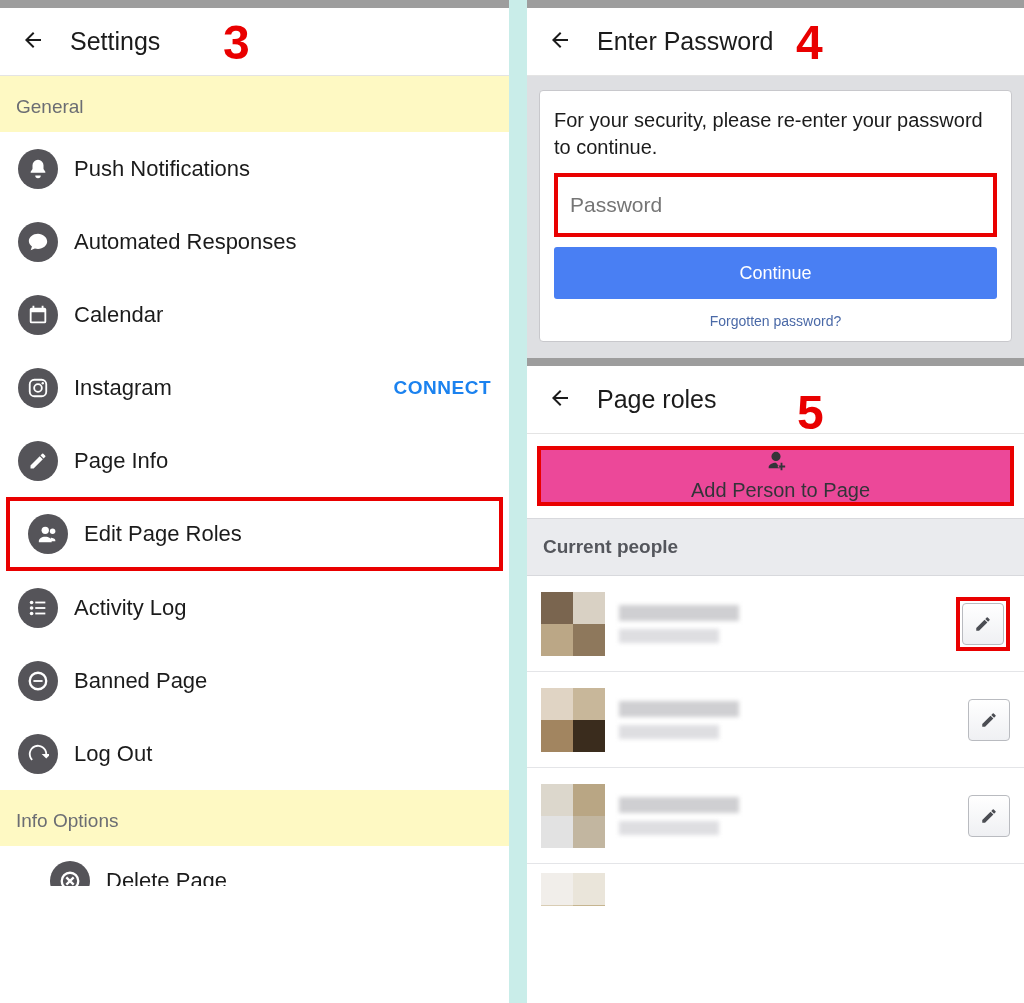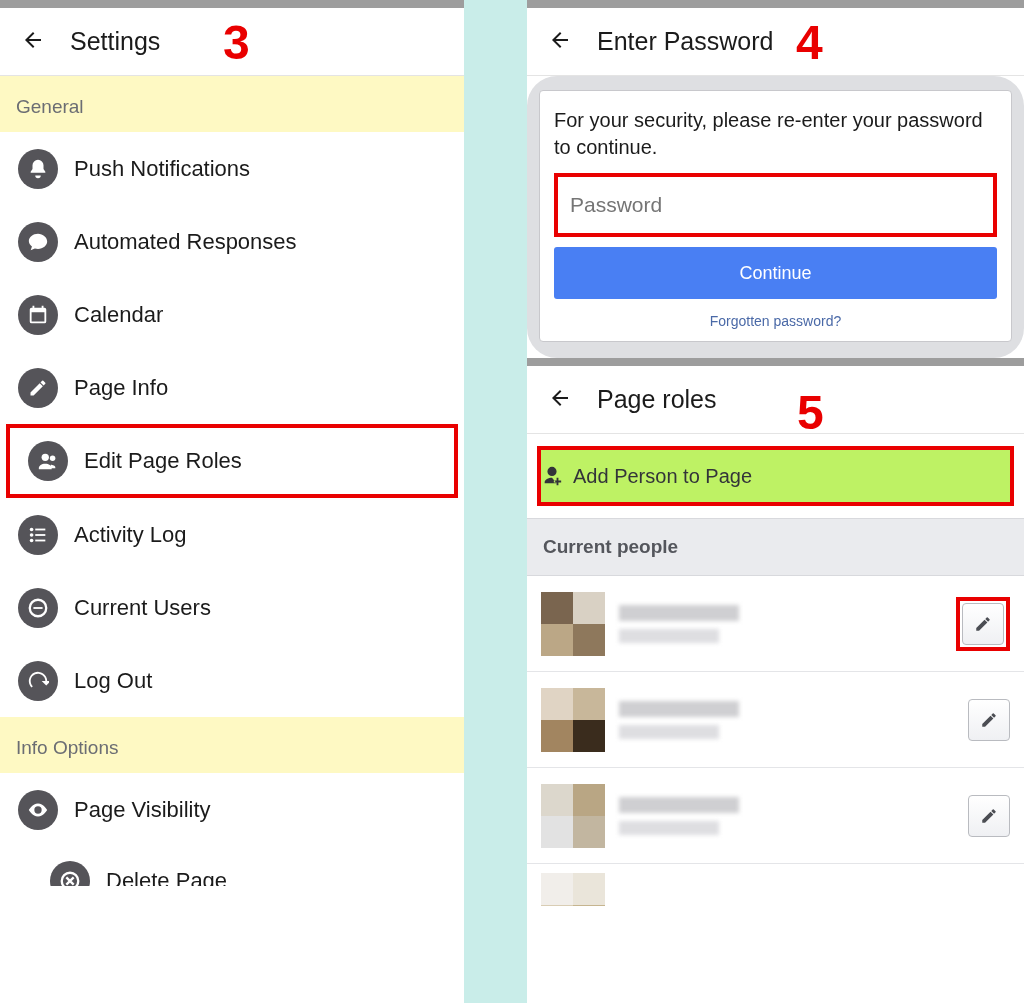--- a/index.html
+++ b/index.html
@@ -1,51 +1,51 @@
 <!DOCTYPE html>
 <html><head>
 <meta charset="utf-8">
 <style>
   * { box-sizing: border-box; margin: 0; padding: 0; }
   html, body { width: 1024px; height: 1003px; font-family: -apple-system, Helvetica, Arial, sans-serif; background:#c9ede9; overflow:hidden; }
   .stage { position:relative; width:1024px; height:1003px; }
   .phone { position:absolute; background:#fff; }
-  .phone.left  { left:0; top:0; width:464px; height:1003px; }
+  .phone.left  { left:0; top:0; width:509px; height:1003px; }
   .phone.right { left:527px; top:0; width:497px; height:1003px; }
   .graybar { height:8px; background:#9d9d9d; }
 
   .header { display:flex; align-items:center; height:68px; background:#fff; padding:0 18px; border-bottom:1px solid #e4e4e4; }
   .header .back { width:30px; text-align:center; cursor:pointer; }
   .header .back svg { width:24px; height:24px; }
   .header .title { font-size:25px; font-weight:500; color:#1b1b1b; margin-left:22px; }
 
   .step-num { position:absolute; font-size:48px; font-weight:900; color:#e90000; font-family: Arial Black, Arial, sans-serif; }
 
   
   .section-head { background:#fef9c3; color:#6b6d73; font-size:19px; padding:20px 16px 14px 16px; font-weight:500; }
   .item { display:flex; align-items:center; height:73px; padding:0 18px; background:#fff; cursor:pointer; }
   .item .icon { width:40px; height:40px; border-radius:50%; background:#555459; display:flex; align-items:center; justify-content:center; flex-shrink:0; }
   .item .icon svg { fill:#fff; }
   .item .label { font-size:22px; color:#1b1b1b; margin-left:16px; flex:1; }
   .item .action { font-size:19px; font-weight:800; color:#1b82ef; letter-spacing:.5px; }
   .redbox { border:4px solid #e90000; }
 
   
-  .pw-area { background:#dedfe2; padding:14px 12px 16px 12px;border-radius:30px; }
+  .pw-area { background:#dedfe2; padding:14px 12px 16px 12px; }
   .card { background:#fff; border:1px solid #c8c8cc; border-radius:4px; padding:16px 14px 8px 14px; }
   .card .msg { font-size:20px; color:#1b1b1b; line-height:1.35; }
   .pw-input { margin-top:12px; border:4px solid #e90000; }
   .pw-input input { width:100%; height:56px; border:0; outline:0; font-size:21px; color:#4d7c0f; padding:0 12px; background:#fff; }
   .btn-primary { display:flex; align-items:center; justify-content:center; height:52px; background:#497ff3; color:#fff; font-size:18px; border-radius:3px; margin-top:10px; cursor:pointer; }
   .forgot { text-align:center; color:#4a69a7; font-size:14px; margin:14px 0 4px 0; cursor:pointer; }
 
   
   .roles { }
   .addbox { margin:12px 10px; }
-  .addbox .inner { border:4px solid #e90000; height:60px; display:flex; align-items:center; justify-content:flex-start; background:#bef264; cursor:pointer; }
+  .addbox .inner { border:4px solid #e90000; height:60px; display:flex; align-items:center; justify-content:space-between; background:#ec4899; cursor:pointer;flex-direction:column; }
   .addbox .inner span { font-size:20px; color:#333439; margin-left:10px; }
   .subhead { background:#eaebee; color:#54565c; font-weight:700; font-size:19px; padding:17px 16px; border-top:1px solid #d8d9dd; border-bottom:1px solid #d8d9dd; }
   .person { display:flex; align-items:center; height:96px; padding:0 14px; border-bottom:1px solid #e4e5e8; background:#fff; }
   .avatar { width:64px; height:64px; background:#bdbdbd; display:grid; grid-template-columns:1fr 1fr; grid-template-rows:1fr 1fr; }
   .avatar div { background:#c7c7c7; }
   .avatar div:nth-child(1){background:#7a654f;} .avatar div:nth-child(2){background:#d9d1c4;}
   .avatar div:nth-child(3){background:#bba786;} .avatar div:nth-child(4){background:#8e785c;}
   .person .meta { flex:1; margin-left:14px; }
   .person .meta .n1 { width:120px; height:16px; background:#cfcfd2; margin-bottom:8px; filter:blur(2px); }
   .person .meta .n2 { width:100px; height:14px; background:#dedee1; filter:blur(2px);}
@@ -99,20 +99,31 @@
     <div class="item">
       <span class="icon">
           <svg width="22" height="22" viewBox="0 0 24 24">
             <path d="M19 4h-1V2h-2v2H8V2H6v2H5a2 2 0 0 0-2 2v13a2 2 0 0 0 2 2h14a2 2 0 0 0 2-2V6a2 2 0 0 0-2-2zm0 15H5V9h14z"></path>
           </svg>
         </span>
       <span class="label">Calendar</span>
     </div>
     <div class="item">
       <span class="icon">
+          <svg width="22" height="22" viewBox="0 0 24 24">
+            <rect x="3" y="3" width="18" height="18" rx="5" fill="none" stroke="#fff" stroke-width="2"></rect>
+            <circle cx="12" cy="12" r="4.2" fill="none" stroke="#fff" stroke-width="2"></circle>
+            <circle cx="17.2" cy="6.8" r="1.3"></circle>
+          </svg>
+        </span>
+      <span class="label">Instagram</span>
+      <span class="action">CONNECT</span>
+    </div>
+    <div class="item">
+      <span class="icon">
           <svg width="20" height="20" viewBox="0 0 24 24">
             <path d="M3 17.25V21h3.75L17.81 9.94l-3.75-3.75L3 17.25zM20.71 7.04a1 1 0 0 0 0-1.41l-2.34-2.34a1 1 0 0 0-1.41 0L15 5.25l3.75 3.75 1.96-1.96z"></path>
           </svg>
         </span>
       <span class="label">Page Info</span>
     </div>
 
     <div class="redbox" style="margin:0 6px;">
       <div class="item" style="height:66px;">
         <span class="icon">
@@ -139,41 +150,33 @@
         </span>
       <span class="label">Activity Log</span>
     </div>
     <div class="item">
       <span class="icon">
           <svg width="22" height="22" viewBox="0 0 24 24">
             <circle cx="12" cy="12" r="9" fill="none" stroke="#fff" stroke-width="2.5"></circle>
             <rect x="7" y="11" width="10" height="2"></rect>
           </svg>
         </span>
-      <span class="label">Current Users</span>
+      <span class="label">Banned Page</span>
     </div>
     <div class="item">
       <span class="icon">
           <svg width="22" height="22" viewBox="0 0 24 24">
             <path d="M12 2a10 10 0 1 0 7.07 17.07l-1.41-1.41A8 8 0 1 1 12 4v4l5-5-5-5z" transform="rotate(90 12 12)"></path>
           </svg>
         </span>
       <span class="label">Log Out</span>
     </div>
 
     <div class="section-head">Info Options</div>
 
-    <div class="item">
-      <span class="icon">
-          <svg width="22" height="22" viewBox="0 0 24 24">
-            <path d="M12 5C6 5 2 12 2 12s4 7 10 7 10-7 10-7-4-7-10-7zm0 11a4 4 0 1 1 0-8 4 4 0 0 1 0 8z"></path>
-          </svg>
-        </span>
-      <span class="label">Page Visibility</span>
-    </div>
     <div class="item" style="height:40px; overflow:hidden;margin-left:32px;">
       <span class="icon" style="margin-top:30px;">
           <svg width="22" height="22" viewBox="0 0 24 24">
             <circle cx="12" cy="12" r="9" fill="none" stroke="#fff" stroke-width="2.5"></circle>
             <path d="M8 8l8 8M16 8l-8 8" stroke="#fff" stroke-width="2.5"></path>
           </svg>
         </span>
       <span class="label" style="margin-top:30px;">Delete Page</span>
     </div>
   </div>

